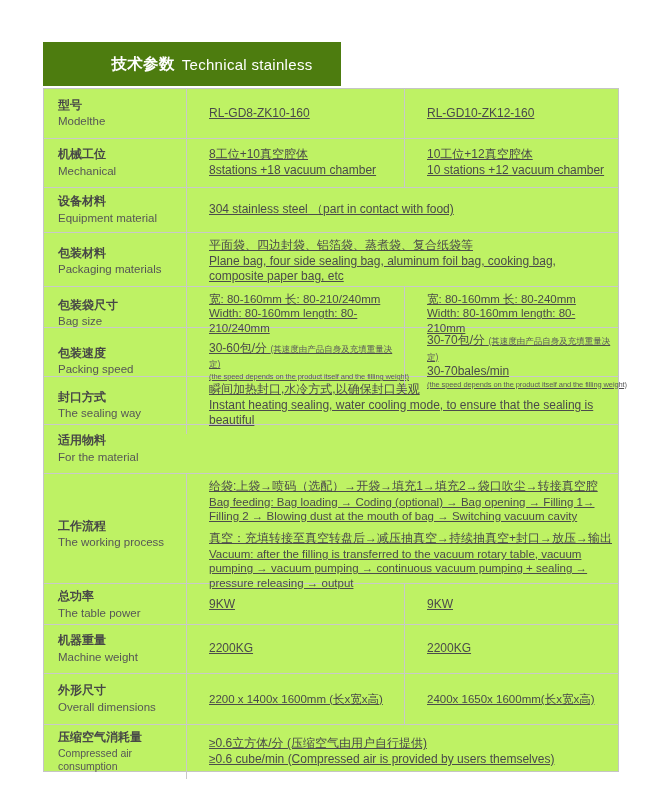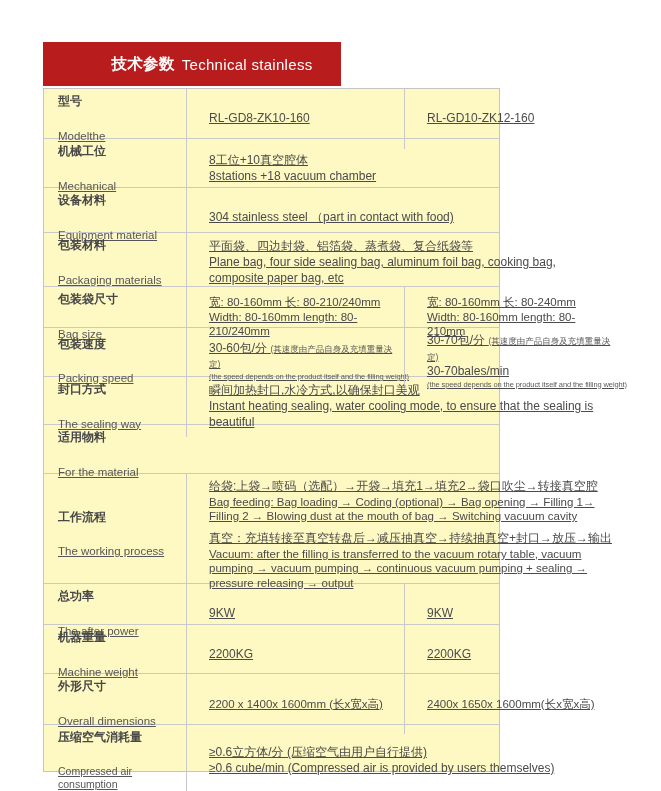--- a/index.html
+++ b/index.html
@@ -2,42 +2,42 @@
 <html><head>
 <meta charset="utf-8">
 <style>
   * { margin:0; padding:0; box-sizing:border-box; }
   html,body { background:#ffffff; }
   body { font-family:"Liberation Sans","DejaVu Sans",sans-serif; }
   .page { position:relative; width:661px; height:791px; background:#fff; overflow:hidden; }
 
   .header-bar {
     position:absolute; left:43px; top:42px; width:298px; height:44px;
-    background:#b91c1c; color:#fff;
+    background:#4d7c0f; color:#fff;
     display:flex; align-items:center; justify-content:center;
     font-size:15px; letter-spacing:0.3px;padding-left:40px;
   }
   .header-bar .zh { font-weight:bold; margin-right:7px; font-size:15.5px; }
 
   .spec-table {
-    position:absolute; left:43px; top:88px; width:457px;
-    border:1px solid #c5c5c5; background:#fef9c3;
+    position:absolute; left:43px; top:88px; width:576px;
+    border:1px solid #c5c5c5; background:#bef264;
     color:#4c4c4c;
   }
   .trow { display:grid; grid-template-columns:142px 218px 216px; }
   .trow.merged { grid-template-columns:142px 434px; }
   .trow + .trow { border-top:1px solid #c9c9c9; }
   .tcell {
     display:flex; flex-direction:column; justify-content:center;
     padding:5px 8px 5px 22px; font-size:12px; line-height:1.3;
   }
   .tcell + .tcell { border-left:1px solid #c9c9c9;text-decoration:underline; }
   .label-cell { padding-left:14px; }
   .lbl-zh { font-size:12px; color:#474747; font-weight:bold; }
-  .lbl-en { font-size:11.5px; color:#565656; margin-top:19px;text-decoration:underline; }
+  .lbl-en { font-size:11.5px; color:#565656; margin-top:1px; }
   .lbl-en.small { font-size:10.5px; }
   .val { color:#4a4a4a; }
   .val-zh { color:#4a4a4a; }
   .val-en { color:#4a4a4a; }
   .note-zh { font-size:8.5px; color:#5a5a5a; }
   .note-en { font-size:7.5px; color:#5a5a5a; white-space:nowrap; letter-spacing:-0.1px; }
   .tight { line-height:1.25; font-size:11.5px; }
   .gap-top { margin-top:8px; }
 </style>
 </head>
@@ -67,20 +67,24 @@
 
     <div class="trow" style="height:49px">
       <div class="tcell label-cell">
         <span class="lbl-zh">机械工位</span>
         <span class="lbl-en">Mechanical</span>
       </div>
       <div class="tcell">
         <span class="val-zh">8工位+10真空腔体</span>
         <span class="val-en">8stations +18 vacuum chamber</span>
       </div>
+      <div class="tcell">
+        <span class="val-zh">10工位+12真空腔体</span>
+        <span class="val-en">10 stations +12 vacuum chamber</span>
+      </div>
     </div>
 
     <div class="trow merged" style="height:45px">
       <div class="tcell label-cell">
         <span class="lbl-zh">设备材料</span>
         <span class="lbl-en">Equipment material</span>
       </div>
       <div class="tcell">
         <span class="val-en">304 stainless steel （part in contact with food)</span>
       </div>
@@ -155,21 +159,21 @@
         <span class="val-zh">给袋:上袋→喷码（选配）→开袋→填充1→填充2→袋口吹尘→转接真空腔</span>
         <span class="val-en tight">Bag feeding: Bag loading → Coding (optional) → Bag opening → Filling 1→ Filling 2 → Blowing dust at the mouth of bag → Switching vacuum cavity</span>
         <span class="val-zh gap-top">真空：充填转接至真空转盘后→减压抽真空→持续抽真空+封口→放压→输出</span>
         <span class="val-en tight">Vacuum: after the filling is transferred to the vacuum rotary table, vacuum pumping → vacuum pumping → continuous vacuum pumping + sealing → pressure releasing → output</span>
       </div>
     </div>
 
     <div class="trow" style="height:41px">
       <div class="tcell label-cell">
         <span class="lbl-zh">总功率</span>
-        <span class="lbl-en">The after power</span>
+        <span class="lbl-en">The table power</span>
       </div>
       <div class="tcell">
         <span class="val">9KW</span>
       </div>
       <div class="tcell">
         <span class="val">9KW</span>
       </div>
     </div>
 
     <div class="trow" style="height:49px">

